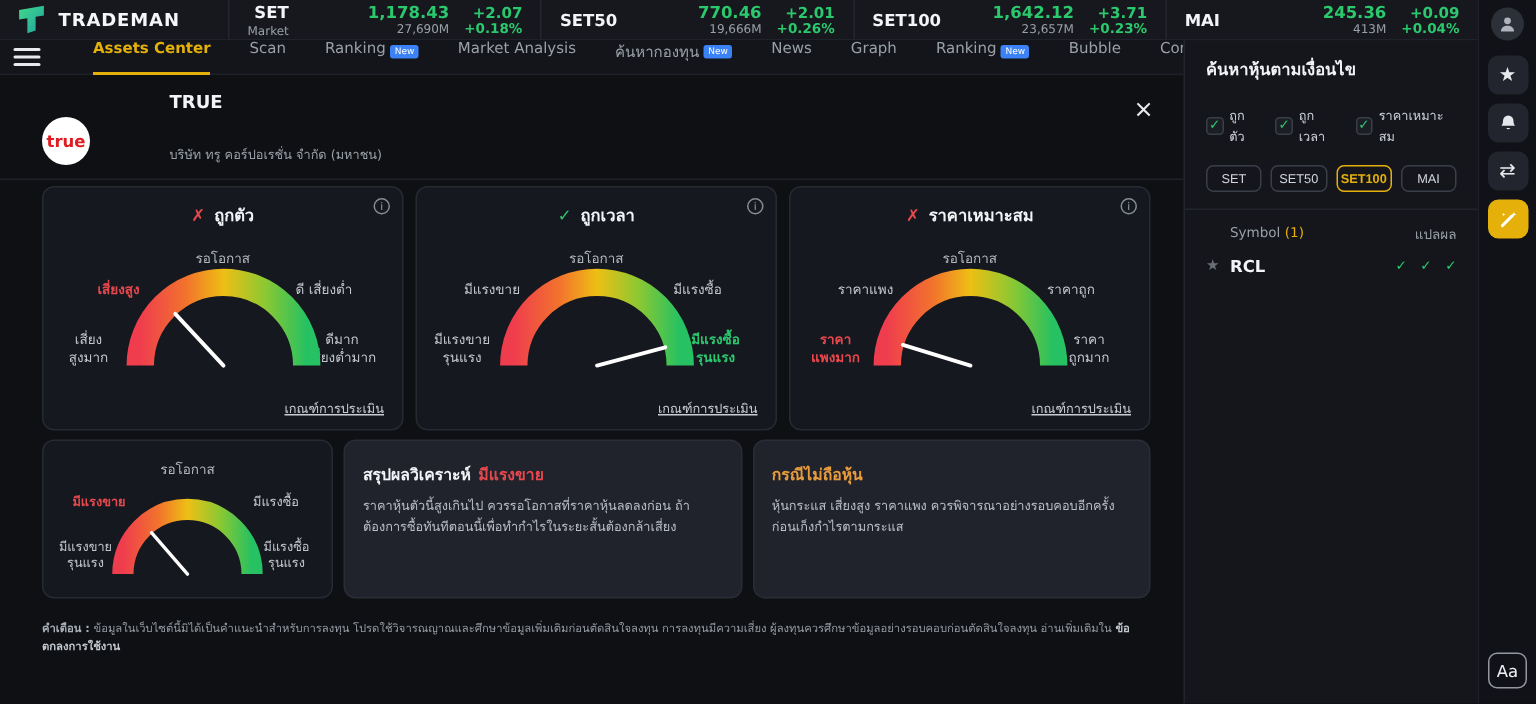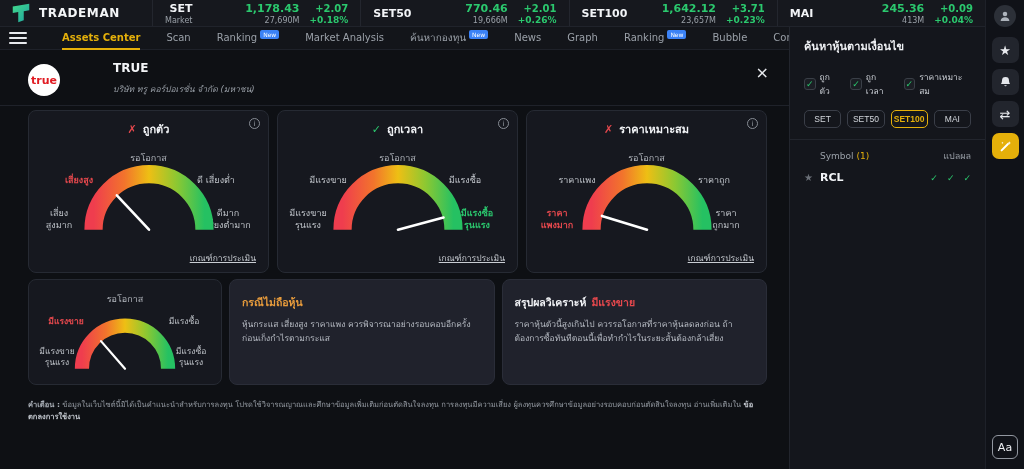--- a/index.html
+++ b/index.html
@@ -27,31 +27,31 @@
   .rail-btn { width:27px; height:26px; border-radius:7px; background:#22252d; display:flex; align-items:center; justify-content:center; margin-top:6px; color:#e8eaee; font-size:13px; }
   .rail-btn.first { margin-top:10px; }
   .rail-btn.accent { background:#e5b00a; }
   .aa-btn { margin-top:auto; margin-bottom:10px; width:26px; height:24px; border:1px solid #9297a0; border-radius:6px; color:#eef0f3; font-size:11px; display:flex; align-items:center; justify-content:center; background:transparent; }
 
   
   .left-col { grid-column:1; grid-row:2; display:flex; flex-direction:column; overflow:hidden; background:#0e1014; }
   .nav { display:flex; align-items:center; height:23px; background:#13151a; border-bottom:1px solid #1e2129; font-size:10px; color:#9aa0a8; }
   .hamburger { display:flex; flex-direction:column; gap:2.5px; padding:0 9px 0 9px; }
   .hamburger i { display:block; width:18px; height:2.5px; background:#e8eaee; border-radius:1px; }
-  .nav-item { height:23px; display:flex; align-items:center; margin-left:26px; border-bottom:2px solid transparent; white-space:nowrap; }
+  .nav-item { height:23px; display:flex; align-items:flex-start; margin-left:26px; border-bottom:2px solid transparent; white-space:nowrap; }
   .nav-item.active { color:#e5b00a; font-weight:bold; border-bottom-color:#e5b00a; }
   .badge { font-size:6px; background:#3b82f6; color:#fff; border-radius:2px; padding:1px 3px; margin-left:3px; align-self:flex-start; margin-top:3px; }
   .badge:empty { display:none; }
 
   .main { flex:1; position:relative; }
   .stock-head { display:flex; align-items:flex-end; padding:11px 14px 9px 28px; border-bottom:1px solid #1f222a; margin-right:0;gap:40px; }
   .true-logo { width:32px; height:32px; border-radius:50%; background:#ffffff; display:flex; align-items:center; justify-content:center; font-weight:bold; font-size:11px; color:#e11b22; }
   .stock-tcol { margin-left:13px; }
   .stock-sym { font-size:12px; font-weight:bold; color:#f2f4f7; }
-  .stock-co { font-size:8.5px; color:#9aa0a8; margin-top:7px;font-style:italic; }
+  .stock-co { font-size:8.5px; color:#9aa0a8; margin-top:21px; }
   .close-x { margin-left:auto; color:#e8eaee; font-size:16px; line-height:1; align-self:flex-start; margin-top:4px; padding:0 6px; }
 
   .gauge-row { display:flex; gap:8px; margin:4px 22px 6px 28px; }
   .panel { position:relative; background:#16181f; border:1px solid #262a33; border-radius:8px; }
   .gauge-panel { flex:1; height:163px; }
   .gauge-title { display:flex; justify-content:center; align-items:center; gap:6px; padding-top:9px; font-size:11px; font-weight:bold; color:#f2f4f7; }
   .st-fail { color:#e5484d; font-weight:bold; font-size:11px; }
   .st-pass { color:#2bc86e; font-weight:bold; font-size:11px; }
   .info { position:absolute; top:7px; right:8px; width:11px; height:11px; border:1px solid #878c94; border-radius:50%; font-size:7px; color:#9aa0a8; display:flex; align-items:center; justify-content:center; }
   .glbl { position:absolute; font-size:9px; color:#c3c7cd; line-height:1.3; white-space:pre-line; text-align:center; }
@@ -369,27 +369,27 @@
                   <stop offset="0.75" stop-color="#8cc832"></stop>
               <stop offset="1" stop-color="#25c162"></stop>
             </linearGradient>
               </defs>
             <path d="M 27 102 A 73 73 0 0 1 173 102" fill="none" stroke="url(#gg3)" stroke-width="24"></path>
             <line x1="100" y1="102" x2="162" y2="102" stroke="#ffffff" stroke-width="3.8" stroke-linecap="round" transform="rotate(-131 100 102)"></line>
           </svg>
         </div>
 
         <div class="text-panel">
+          <span class="tp-title">สรุปผลวิเคราะห์</span><span class="tp-hl-red">มีแรงขาย</span>
+          <div class="tp-body">ราคาหุ้นตัวนี้สูงเกินไป ควรรอโอกาสที่ราคาหุ้นลดลงก่อน ถ้าต้องการซื้อทันทีตอนนี้เพื่อทำกำไรในระยะสั้นต้องกล้าเสี่ยง</div>
+        </div>
+
+        <div class="text-panel">
           <span class="tp-title orange">กรณีไม่ถือหุ้น</span>
           <div class="tp-body">หุ้นกระแส เสี่ยงสูง ราคาแพง ควรพิจารณาอย่างรอบคอบอีกครั้ง ก่อนเก็งกำไรตามกระแส</div>
-        </div>
-
-        <div class="text-panel">
-          <span class="tp-title">สรุปผลวิเคราะห์</span><span class="tp-hl-red">มีแรงขาย</span>
-          <div class="tp-body">ราคาหุ้นตัวนี้สูงเกินไป ควรรอโอกาสที่ราคาหุ้นลดลงก่อน ถ้าต้องการซื้อทันทีตอนนี้เพื่อทำกำไรในระยะสั้นต้องกล้าเสี่ยง</div>
         </div>
 
       </div>
 
       <div class="disclaimer">
         <span class="disc-warn">คำเตือน :</span>
         <span>ข้อมูลในเว็บไซต์นี้มิได้เป็นคำแนะนำสำหรับการลงทุน โปรดใช้วิจารณญาณและศึกษาข้อมูลเพิ่มเติมก่อนตัดสินใจลงทุน การลงทุนมีความเสี่ยง ผู้ลงทุนควรศึกษาข้อมูลอย่างรอบคอบก่อนตัดสินใจลงทุน อ่านเพิ่มเติมใน</span>
         <span class="disc-link">ข้อตกลงการใช้งาน</span>
       </div>
 

